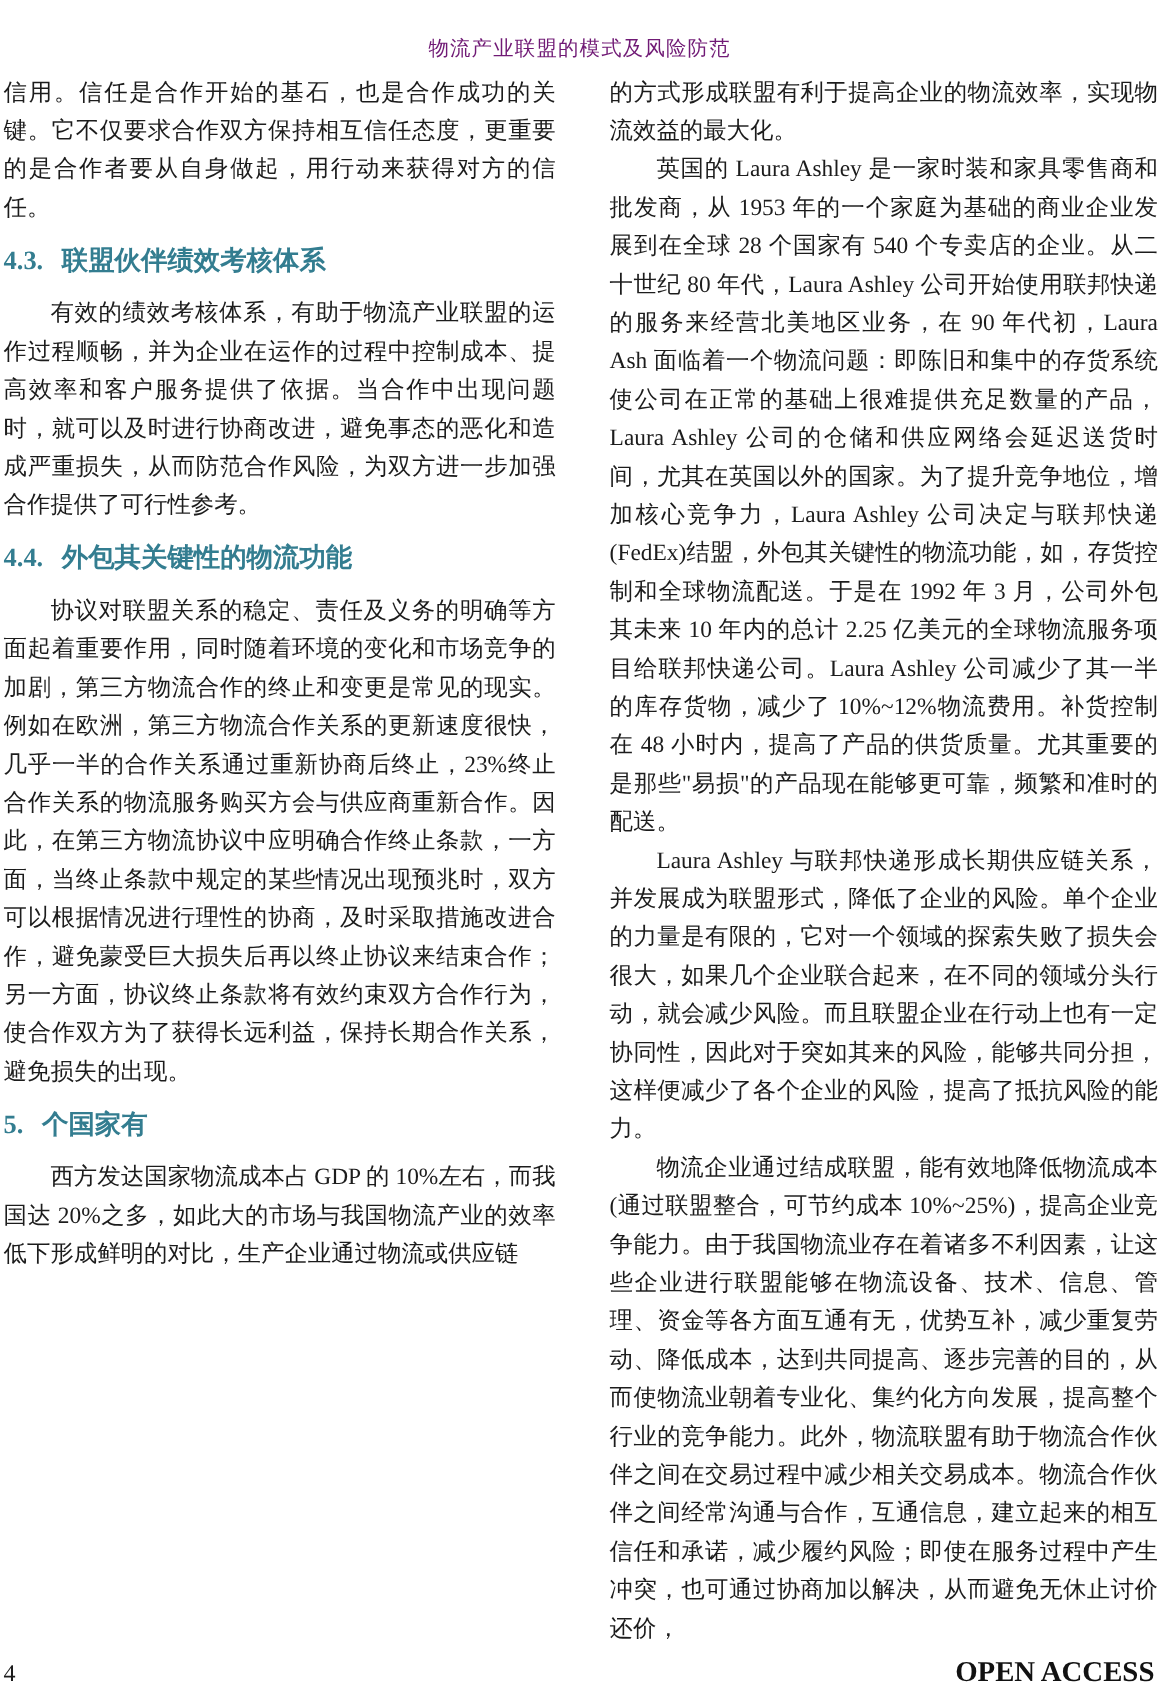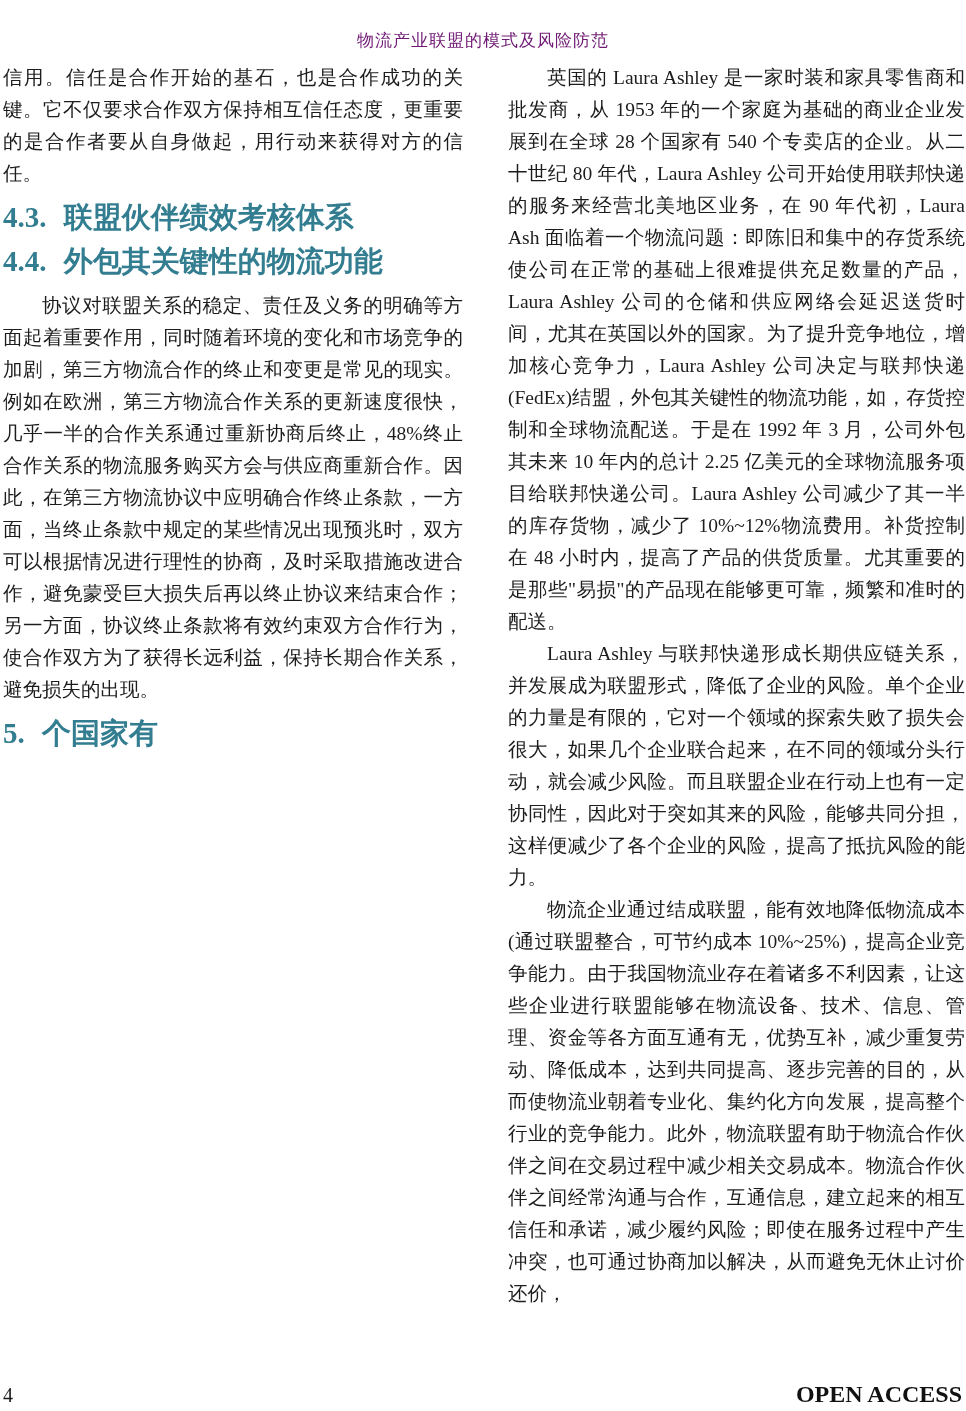--- a/index.html
+++ b/index.html
@@ -38,21 +38,21 @@
     line-height: 32px;
     text-align: justify;
     color: #1c1c1c;
   }
   .col-left  { width: 460px; margin-right: 45px; }
   .col-right { width: 457px; }
   .col p { margin: 0; text-indent: 2em; }
   .col p.cont { text-indent: 0; }
   h2.sec {
     margin: 12px 0 14px 0;
-    font-size: 29px;
+    font-size: 22px;
     line-height: 30px;
     font-weight: bold;
     color: #337d90;
     text-align: left;
   }
   h2.sec .num { font-family: "Liberation Serif", serif; }
   h2.sec .txt { font-family: "Liberation Sans", sans-serif; margin-left: 10px; }
   .footer {
     position: absolute;
     left: 3px;
@@ -71,32 +71,35 @@
 <div class="running-head">物流产业联盟的模式及风险防范</div>
 
 <div class="columns">
 
   <div class="col col-left">
     <p class="cont">信用。信任是合作开始的基石，也是合作成功的关键。它不仅要求合作双方保持相互信任态度，更重要的是合作者要从自身做起，用行动来获得对方的信任。</p>
     <h2 class="sec">
       <span class="num">4.3.</span>
       <span class="txt">联盟伙伴绩效考核体系</span>
     </h2>
+    <p>有效的绩效考核体系，有助于物流产业联盟的运作过程顺畅，并为企业在运作的过程中控制成本、提高效率和客户服务提供了依据。当合作中出现问题时，就可以及时进行协商改进，避免事态的恶化和造成严重损失，从而防范合作风险，为双方进一步加强合作提供了可行性参考。</p>
     <h2 class="sec">
       <span class="num">4.4.</span>
       <span class="txt">外包其关键性的物流功能</span>
     </h2>
-    <p>协议对联盟关系的稳定、责任及义务的明确等方面起着重要作用，同时随着环境的变化和市场竞争的加剧，第三方物流合作的终止和变更是常见的现实。例如在欧洲，第三方物流合作关系的更新速度很快，几乎一半的合作关系通过重新协商后终止，48%终止合作关系的物流服务购买方会与供应商重新合作。因此，在第三方物流协议中应明确合作终止条款，一方面，当终止条款中规定的某些情况出现预兆时，双方可以根据情况进行理性的协商，及时采取措施改进合作，避免蒙受巨大损失后再以终止协议来结束合作；另一方面，协议终止条款将有效约束双方合作行为，使合作双方为了获得长远利益，保持长期合作关系，避免损失的出现。</p>
+    <p>协议对联盟关系的稳定、责任及义务的明确等方面起着重要作用，同时随着环境的变化和市场竞争的加剧，第三方物流合作的终止和变更是常见的现实。例如在欧洲，第三方物流合作关系的更新速度很快，几乎一半的合作关系通过重新协商后终止，23%终止合作关系的物流服务购买方会与供应商重新合作。因此，在第三方物流协议中应明确合作终止条款，一方面，当终止条款中规定的某些情况出现预兆时，双方可以根据情况进行理性的协商，及时采取措施改进合作，避免蒙受巨大损失后再以终止协议来结束合作；另一方面，协议终止条款将有效约束双方合作行为，使合作双方为了获得长远利益，保持长期合作关系，避免损失的出现。</p>
     <h2 class="sec">
       <span class="num">5.</span>
       <span class="txt">个国家有</span>
     </h2>
+    <p>西方发达国家物流成本占 GDP 的 10%左右，而我国达 20%之多，如此大的市场与我国物流产业的效率低下形成鲜明的对比，生产企业通过物流或供应链</p>
   </div>
 
   <div class="col col-right">
+    <p class="cont">的方式形成联盟有利于提高企业的物流效率，实现物流效益的最大化。</p>
     <p>英国的 Laura Ashley 是一家时装和家具零售商和批发商，从 1953 年的一个家庭为基础的商业企业发展到在全球 28 个国家有 540 个专卖店的企业。从二十世纪 80 年代，Laura Ashley 公司开始使用联邦快递的服务来经营北美地区业务，在 90 年代初，Laura Ash 面临着一个物流问题：即陈旧和集中的存货系统使公司在正常的基础上很难提供充足数量的产品，Laura Ashley 公司的仓储和供应网络会延迟送货时间，尤其在英国以外的国家。为了提升竞争地位，增加核心竞争力，Laura Ashley 公司决定与联邦快递(FedEx)结盟，外包其关键性的物流功能，如，存货控制和全球物流配送。于是在 1992 年 3 月，公司外包其未来 10 年内的总计 2.25 亿美元的全球物流服务项目给联邦快递公司。Laura Ashley 公司减少了其一半的库存货物，减少了 10%~12%物流费用。补货控制在 48 小时内，提高了产品的供货质量。尤其重要的是那些"易损"的产品现在能够更可靠，频繁和准时的配送。</p>
     <p>Laura Ashley 与联邦快递形成长期供应链关系，并发展成为联盟形式，降低了企业的风险。单个企业的力量是有限的，它对一个领域的探索失败了损失会很大，如果几个企业联合起来，在不同的领域分头行动，就会减少风险。而且联盟企业在行动上也有一定协同性，因此对于突如其来的风险，能够共同分担，这样便减少了各个企业的风险，提高了抵抗风险的能力。</p>
     <p>物流企业通过结成联盟，能有效地降低物流成本(通过联盟整合，可节约成本 10%~25%)，提高企业竞争能力。由于我国物流业存在着诸多不利因素，让这些企业进行联盟能够在物流设备、技术、信息、管理、资金等各方面互通有无，优势互补，减少重复劳动、降低成本，达到共同提高、逐步完善的目的，从而使物流业朝着专业化、集约化方向发展，提高整个行业的竞争能力。此外，物流联盟有助于物流合作伙伴之间在交易过程中减少相关交易成本。物流合作伙伴之间经常沟通与合作，互通信息，建立起来的相互信任和承诺，减少履约风险；即使在服务过程中产生冲突，也可通过协商加以解决，从而避免无休止讨价还价，</p>
   </div>
 
 </div>
 
 <div class="footer">
   <span class="page-num">4</span>
   <span class="open-access">OPEN ACCESS</span>

